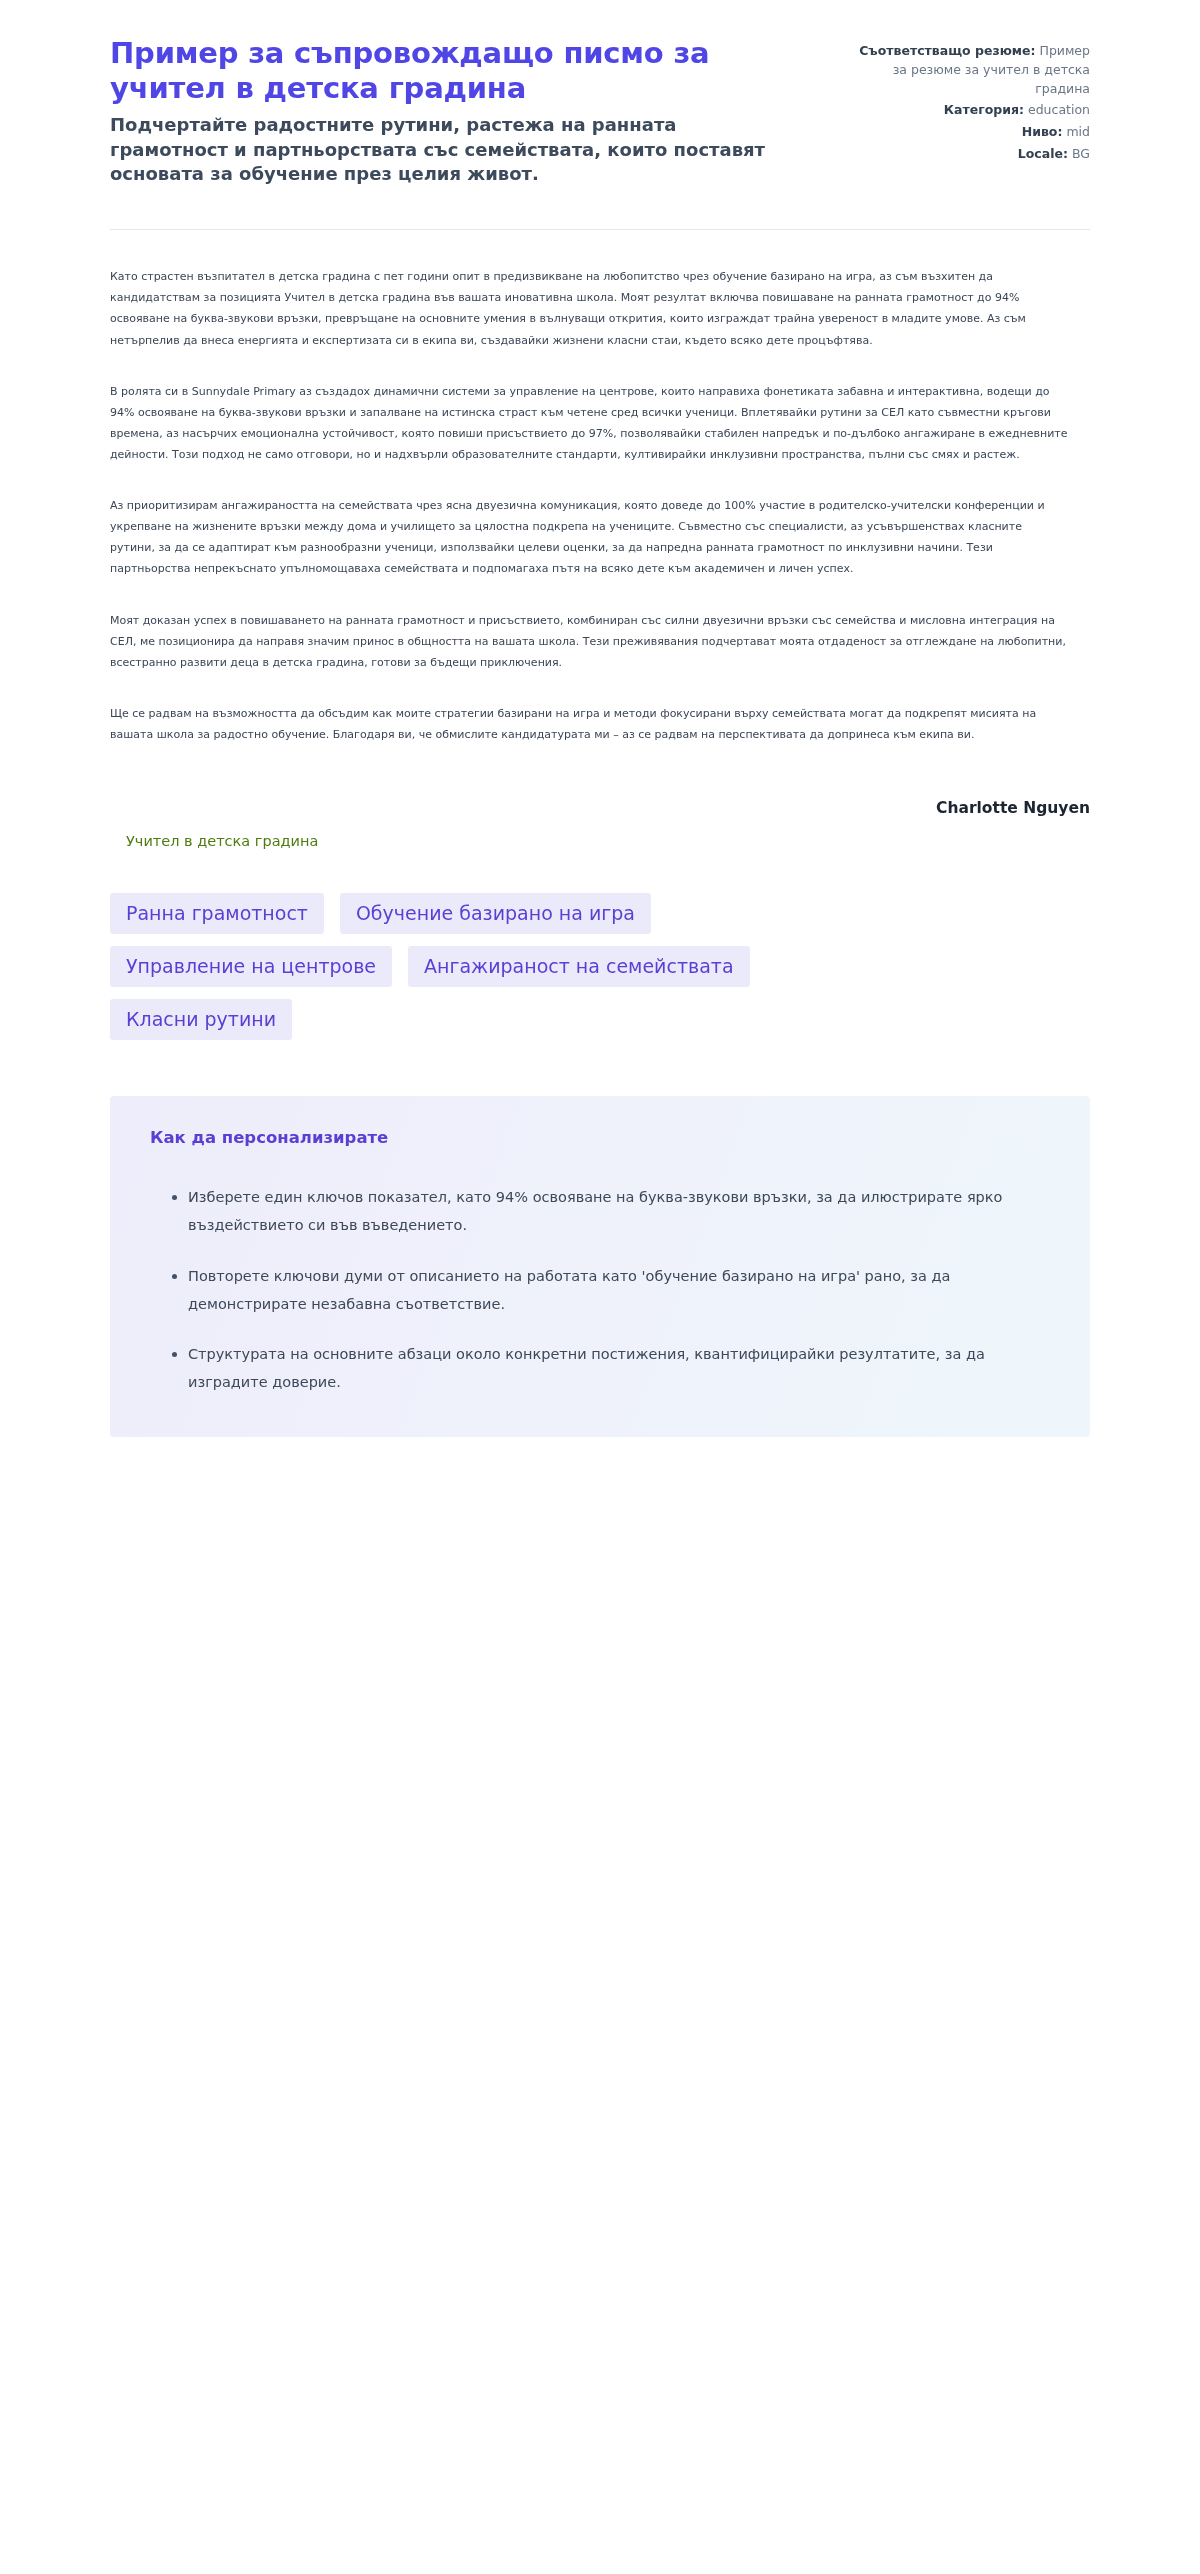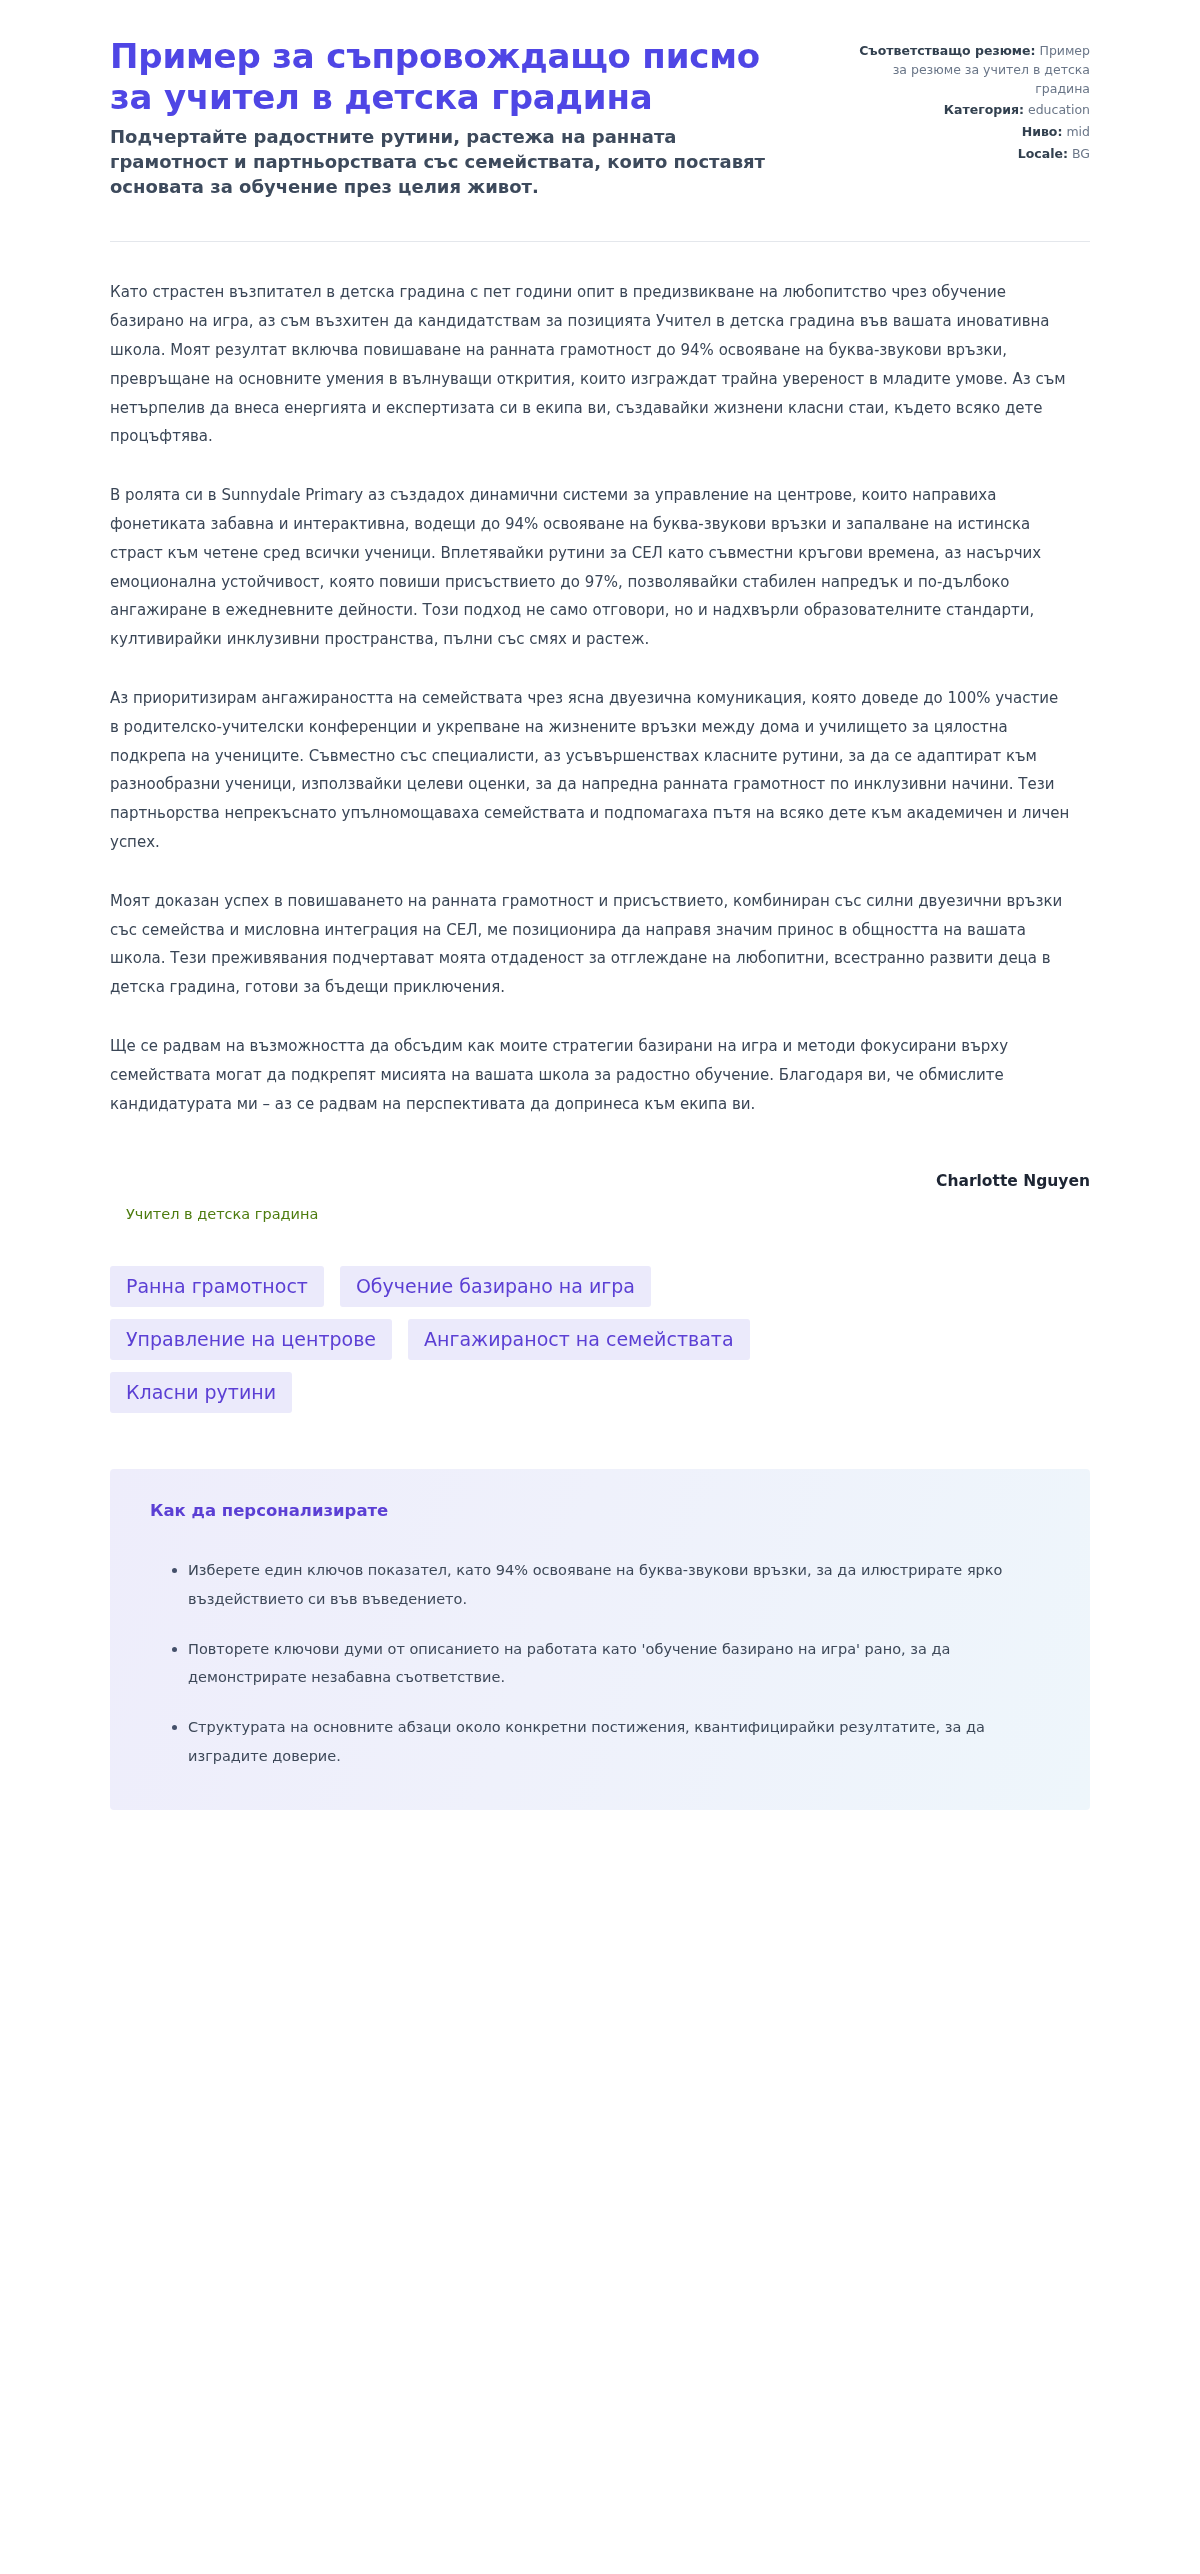--- a/index.html
+++ b/index.html
@@ -31,21 +31,21 @@
   
   .header {
     display: flex;
     align-items: flex-start;
     justify-content: space-between;
     gap: 40px;
   }
   .header-left { flex: 1 1 auto; max-width: 700px; }
 
   .doc-title {
-    font-size: 34px;
+    font-size: 29px;
     line-height: 1.22;
     font-weight: 700;
     color: #4f46e5;
     margin: 0 0 6px 0;
     letter-spacing: -0.2px;
   }
   .doc-subtitle {
     font-size: 18px;
     line-height: 1.38;
     font-weight: 700;
@@ -75,21 +75,21 @@
   }
 
   
   .greeting {
     font-size: 15.5px;
     font-weight: 700;
     color: #5b3fd4;
     margin: 0 0 26px 0;
   }
   .para {
-    font-size: 15px;
+    font-size: 11px;
     line-height: 1.92;
     color: #3a4656;
     margin: 0 0 30px 0;
     max-width: 960px;
     text-align: left;
   }
   .para:last-of-type { margin-bottom: 0; }
 
   
   .signature { margin-top: 54px; }

